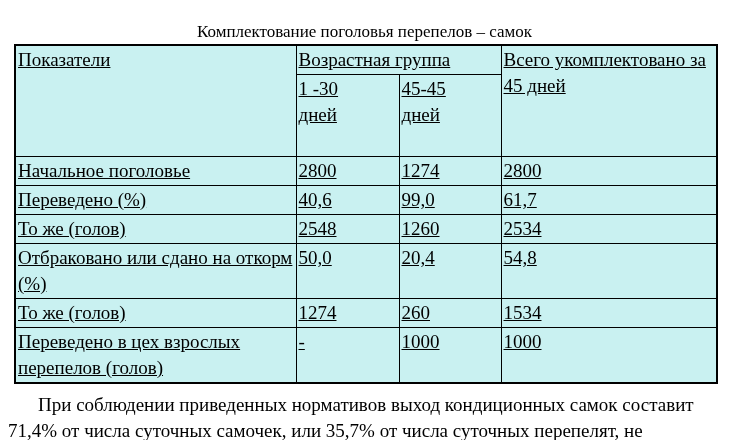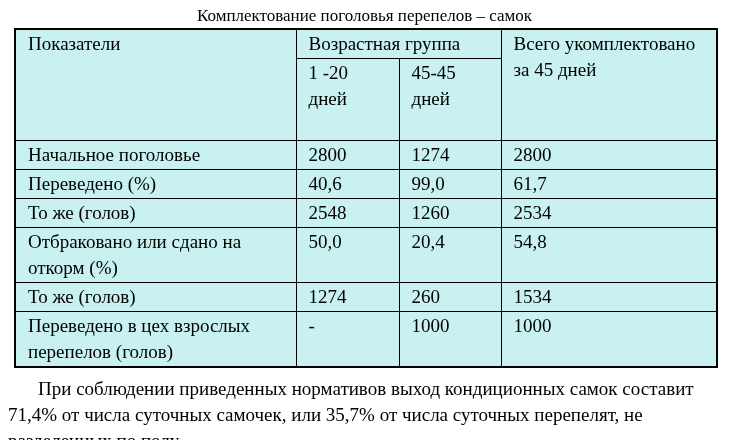--- a/index.html
+++ b/index.html
@@ -14,39 +14,40 @@
   }
   .page {
     width: 729px;
     height: 440px;
     position: relative;
   }
   .title {
     text-align: center;
     font-size: 17px;
     line-height: 19px;
-    padding-top: 6px;
+    padding-top: 22px;
   }
   table.main {
     border-collapse: collapse;
     table-layout: fixed;
     width: 702px;
     margin: 3px 0 0 14px;
     border: 2px solid #000000;
   }
   table.main th, table.main td {
     background: #c9f1f1;
     border: 1px solid #000000;
     font-size: 19px;
     font-weight: normal;
     text-align: left;
     vertical-align: top;
-    padding: 1px 12px;
+    padding: 1px 2px;
     line-height: 26px;
     overflow: hidden;
+    text-decoration: underline;
   }
   th.indicators { vertical-align: middle; }
   th.age-sub { vertical-align: bottom; white-space: pre-line; }
   tr.hdr-top { height: 28px; }
   tr.hdr-sub { height: 82px; }
   tr.r-single { height: 28px; margin-top: 20px; }
   tr.r-double { height: 53px; margin-top: 25px; }
   .footer {
     margin: 8px 7px 0 8px;
     font-size: 19px;
@@ -71,21 +72,21 @@
       <col style="width:102px">
       <col style="width:216px">
     </colgroup>
     <tbody>
       <tr class="hdr-top">
         <th class="indicators" rowspan="2">Показатели</th>
         <th colspan="2">Возрастная группа</th>
         <th rowspan="2">Всего укомплектовано за 45 дней</th>
       </tr>
       <tr class="hdr-sub">
-        <th class="age-sub">1 -20
+        <th class="age-sub">1 -30
 дней</th>
         <th class="age-sub">45-45
 дней</th>
       </tr>
 
       <tr class="r-single">
         <td>Начальное поголовье</td>
         <td>2800</td>
         <td>1274</td>
         <td>2800</td>

